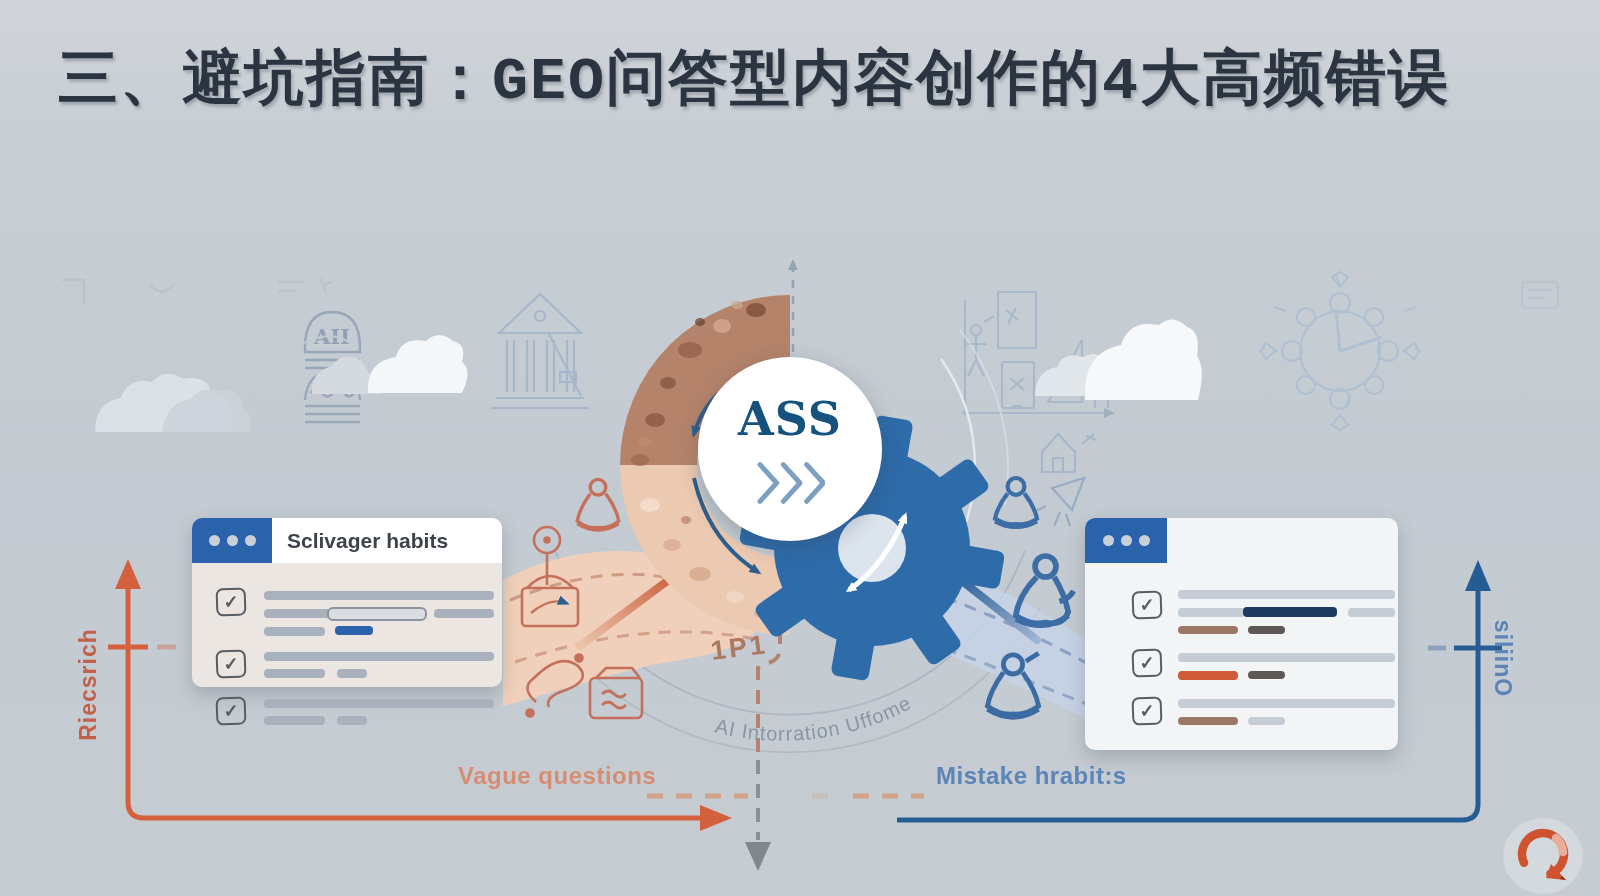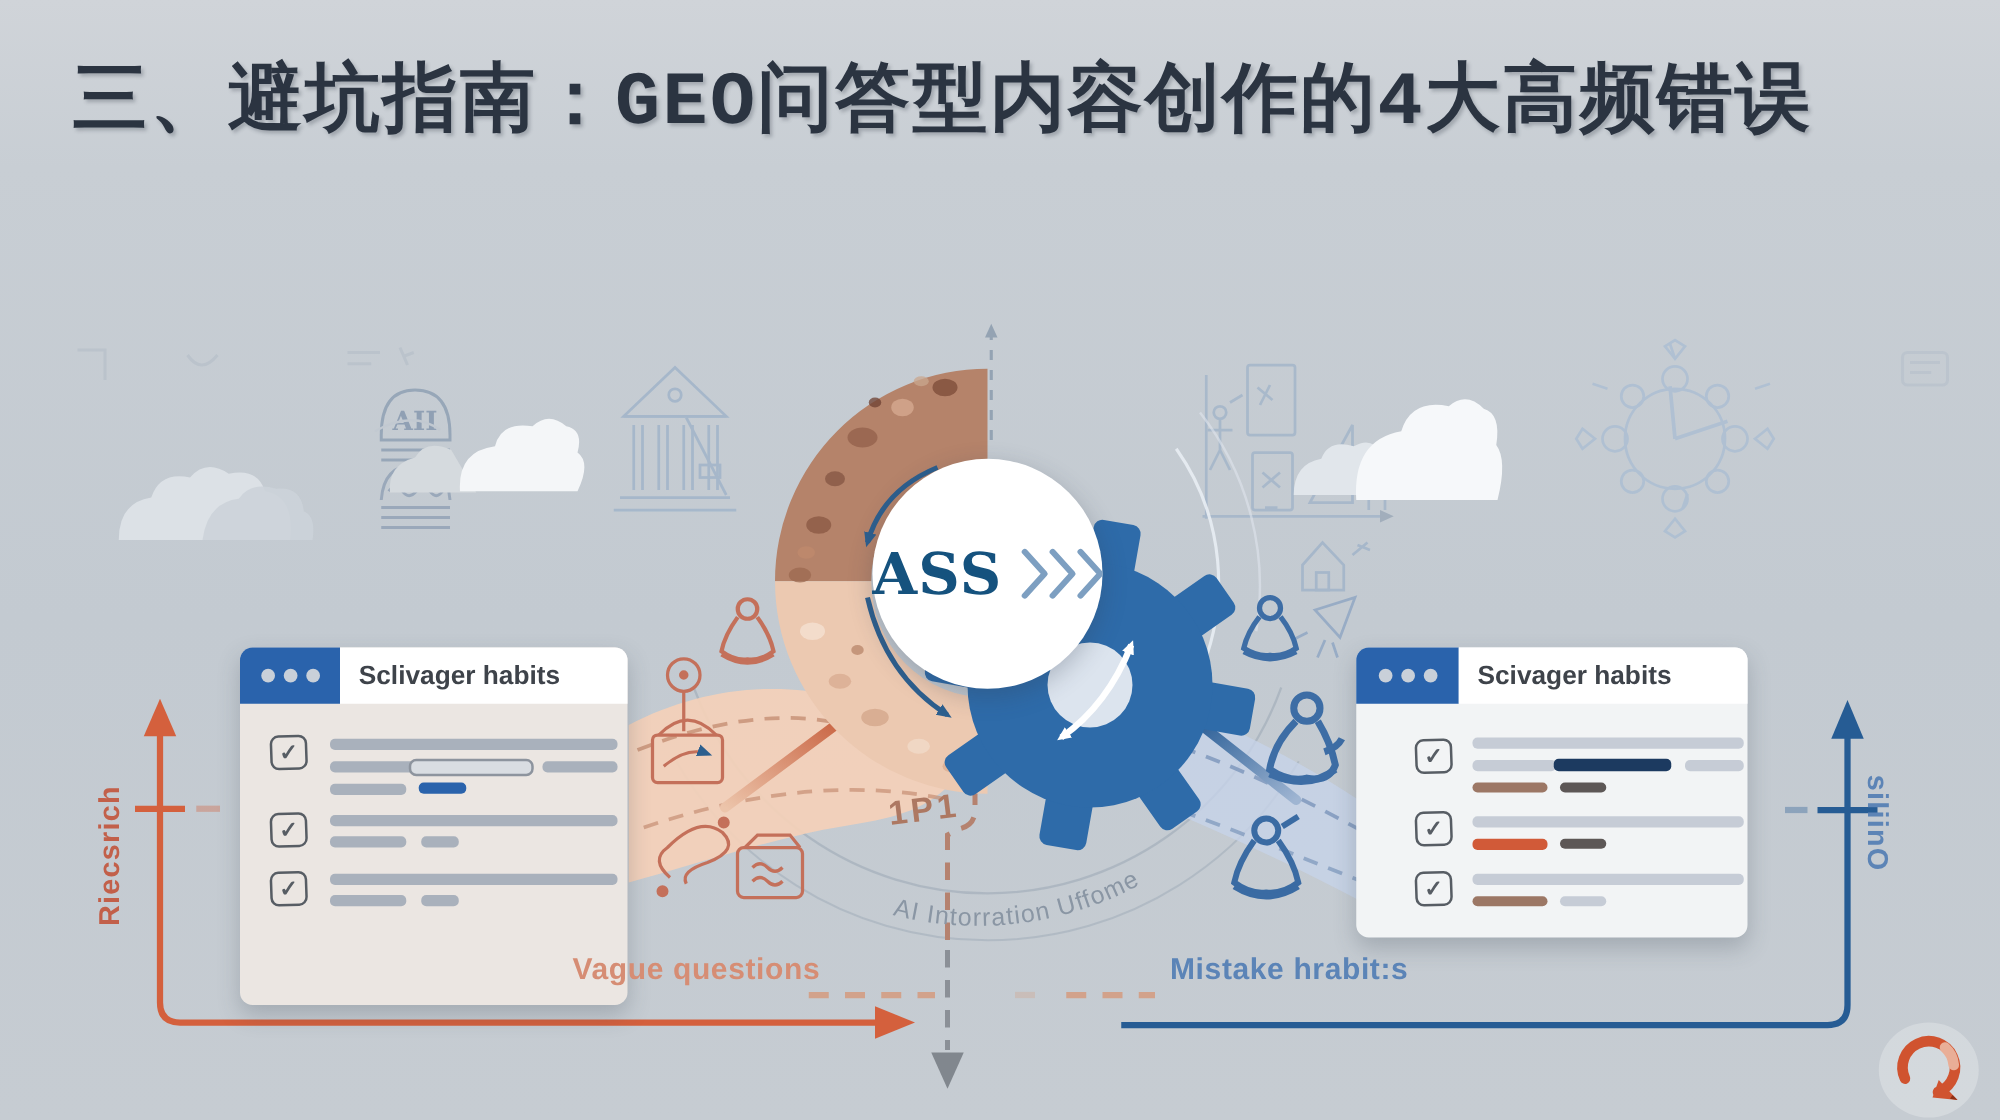--- a/index.html
+++ b/index.html
@@ -9,37 +9,37 @@
   svg.decor{position:absolute;left:0;top:0;z-index:1;}
   .page-title{position:absolute;left:58px;top:38px;z-index:5;font-size:60px;font-weight:600;
               color:#2b3441;letter-spacing:2px;text-shadow:2px 3px 3px rgba(40,48,60,.25);white-space:nowrap;font-family:Liberation Mono, monospace;}
   .section-label{position:absolute;z-index:5;width:320px;text-align:center;font-size:25px;
                  font-weight:bold;color:#253545;}
   .flow-label{position:absolute;z-index:5;font-size:24px;font-weight:700;letter-spacing:.5px;}
   .axis-label{position:absolute;z-index:5;width:170px;text-align:center;font-size:23px;
               font-weight:600;letter-spacing:1px;}
   
   .card{position:absolute;z-index:4;border-radius:10px;box-shadow:0 8px 18px rgba(60,70,85,.25);}
-  .card-left{left:192px;top:518px;width:310px;height:286px;background:#ebe6e2;}
+  .card-left{left:192px;top:518px;width:310px;height:169px;background:#ebe6e2;}
   .card-right{left:1085px;top:518px;width:313px;height:232px;background:#f2f4f5;}
   .card-head{position:absolute;top:0;left:0;right:0;height:45px;display:flex;}
   .tab{width:80px;background:#2a63ac;border-radius:10px 0 0 0;display:flex;align-items:center;
        justify-content:center;gap:7px;}
   .dot{width:11px;height:11px;border-radius:50%;background:#c9d0d9;}
   .head-title{flex:1;background:#ffffff;border-radius:0 10px 0 0;font-size:21px;font-weight:600;
               color:#3e434a;display:flex;align-items:center;padding-left:15px;}
   .cb{position:absolute;width:26px;height:24px;border:2.5px solid #575d64;border-radius:7px;
       color:#575d64;font-size:18px;font-weight:bold;display:flex;align-items:center;
       justify-content:center;transform:rotate(-2deg);}
   .bar{position:absolute;height:9px;border-radius:4px;background:#a9b1bc;}
   .pill{position:absolute;height:10px;border:2px solid #8d949e;background:#d9dde2;border-radius:6px;}
   
-  .hub{position:absolute;z-index:4;left:698px;top:367px;width:184px;height:184px;border-radius:50%;
+  .hub{position:absolute;z-index:4;left:698px;top:357px;width:184px;height:184px;border-radius:50%;
        background:#ffffff;box-shadow:0 6px 20px rgba(50,60,80,.28);display:flex;align-items:center;
-       justify-content:center;gap:13px;}
+       justify-content:center;gap:13px;flex-direction:column;}
   .hub-word{font-family:"DejaVu Serif","Liberation Serif",serif;font-weight:bold;font-size:46px;
             color:#15527e;letter-spacing:1px;}
 </style>
 </head>
 <body>
 
 <div class="stage">
 
 <svg class="decor" width="1600" height="896" viewBox="0 0 1600 896">
   <defs>
@@ -324,21 +324,20 @@
   <div class="bar" style="left:145px;top:198px;width:30px;"></div>
 </div>
 
 <div class="card card-right">
   <div class="card-head">
     <div class="tab" style="width:82px;">
       <span class="dot"></span>
           <span class="dot"></span>
           <span class="dot"></span>
     </div>
-    <div class="head-title">Scivager habits</div>
   </div>
   <div class="cb" style="left:47px;top:73px;">✓</div>
   <div class="bar" style="left:93px;top:72px;width:217px;background:#c6ccd6;"></div>
   <div class="bar" style="left:93px;top:90px;width:67px;background:#c6ccd6;"></div>
   <div class="bar" style="left:158px;top:89px;width:94px;height:10px;background:#1c3a60;"></div>
   <div class="bar" style="left:263px;top:90px;width:47px;background:#c6ccd6;"></div>
   <div class="bar" style="left:93px;top:108px;width:60px;height:8px;background:#9c7765;"></div>
   <div class="bar" style="left:163px;top:108px;width:37px;height:8px;background:#5d5756;"></div>
   <div class="cb" style="left:47px;top:131px;">✓</div>
   <div class="bar" style="left:93px;top:135px;width:217px;background:#c6ccd6;"></div>

